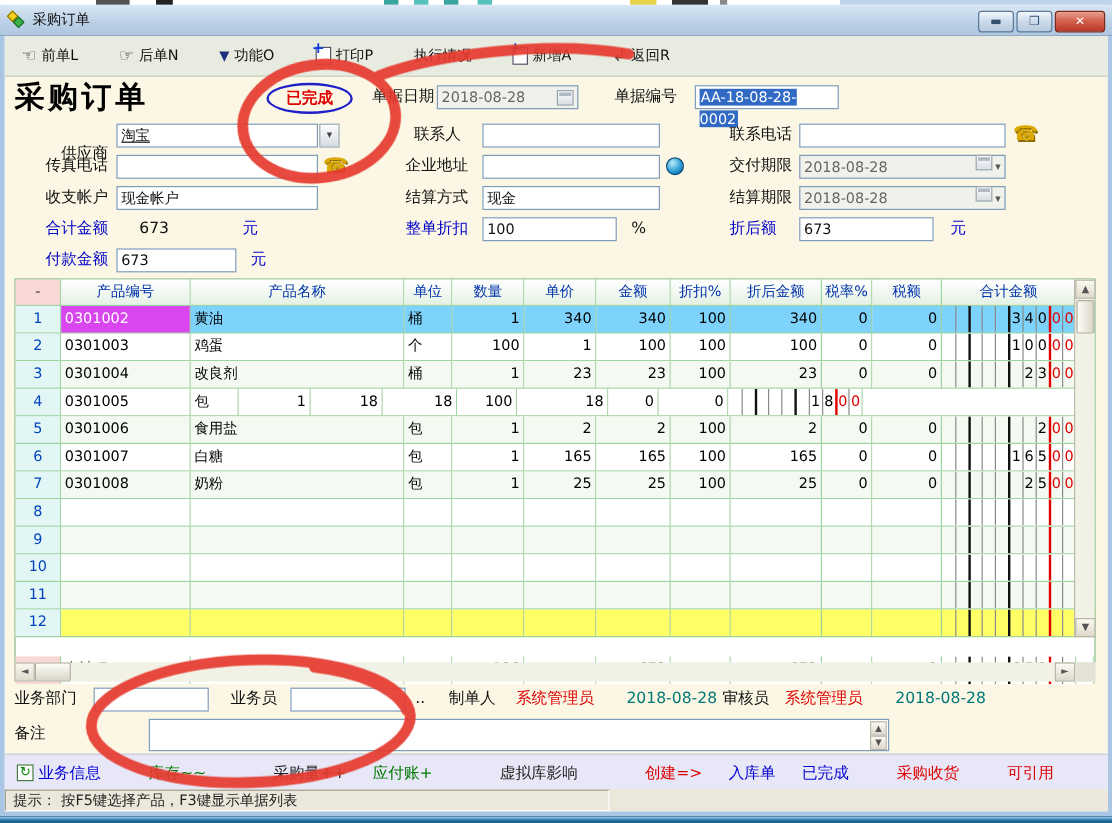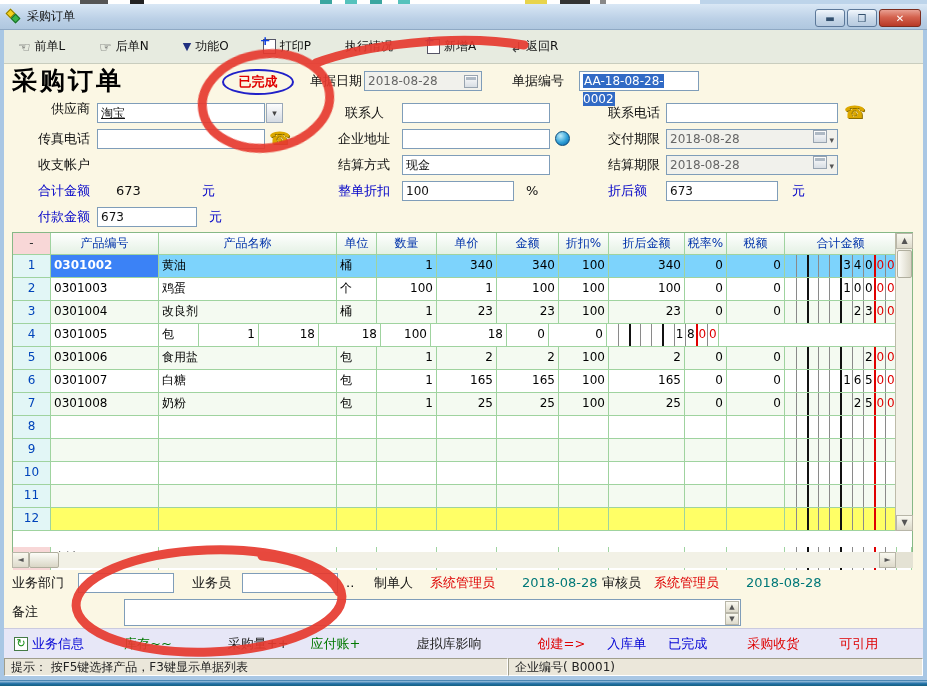--- a/index.html
+++ b/index.html
@@ -83,21 +83,21 @@
   .c.num { text-align:right; }
   .c.rn { background:#E2F6F6; color:#0044BB; text-align:center; padding:0; }
   .thead .c.rn { background:#F8D7D7; color:#333; }
   .c.ledger { padding:0; display:flex; }
   .lcell { width:10%; height:100%; border-left:1px solid #8a8a8a; text-align:center; line-height:21px; color:#000; }
   .lcell:first-child { border-left:none; }
   .lcell.thick { border-left:2px solid #111; }
   .lcell.dec { color:#E00000; }
   .lcell.dec-first { border-left:2px solid #E00000; }
   .row-sel .c { background:#7dd3fc; }
-  .row-sel .c.code-sel { background:#3b82f6; color:#fff;font-weight:bold; }
+  .row-sel .c.code-sel { background:#d946ef; color:#fff; }
   .row-alt .c { background:#F4FAF1; }
   .row-hl .c { background:#FFFF66; }
   .row-hl .c.rn, .row-sel .c.rn, .row-alt .c.rn { background:#E2F6F6; }
   .trow.total .c { background:#fff; color:#000; border-bottom:none;margin-top:16px; }
   .trow.total .c.rn { background:#F8D7D7; }
 
   
   .vscroll { position:absolute; right:0; top:0; width:17px; height:298px; background:#F2F1E6; border-left:1px solid #BDBBA9; }
   .sbtn { width:17px; height:16px; background:linear-gradient(#FAF9F0,#DDDACB); border:1px solid #B8B6A8;
           font-size:8px; color:#555; text-align:center; line-height:14px; }
@@ -214,21 +214,21 @@
       <div class="input date-input" style="left:360px;top:7px;width:118px">
         <span>2018-08-28</span>
         <span class="cal-icon"></span>
       </div>
 
       <div class="fl" style="left:508px;top:7px">单据编号</div>
       <div class="input" style="left:575px;top:7px;width:120px">
         <span class="sel-text">AA-18-08-28-0002</span>
       </div>
 
-      <div class="fl" style="left:47px;top:35px">供应商</div>
+      <div class="fl" style="left:47px;top:55px">供应商</div>
       <input class="input" style="left: 93px; top: 39px; width: 168px; text-decoration: underline;" value="淘宝">
       <span class="drop-btn" style="left:262px;top:39px">▾</span>
 
       <div class="fl" style="left:341px;top:39px">联系人</div>
       <input class="input" style="left: 398px; top: 39px; width: 148px;" value="">
 
       <div class="fl" style="left:604px;top:39px">联系电话</div>
       <input class="input" style="left: 662px; top: 39px; width: 172px;" value="">
       <span class="phone-icon" style="left:840px;top:38px">☎</span>
 
@@ -240,20 +240,21 @@
       <input class="input" style="left: 398px; top: 65px; width: 148px;" value="">
       <span class="globe-icon" style="left:551px;top:67px"></span>
 
       <div class="fl" style="left:604px;top:65px">交付期限</div>
       <div class="input date-input" style="left:662px;top:65px;width:172px">
         <span>2018-08-28</span>
         <span><span class="cal-icon"></span><span class="dd-arrow">▾</span></span>
       </div>
 
       <div class="fl" style="left:34px;top:91px">收支帐户</div>
+      <input class="input" style="left: 93px; top: 91px; width: 168px;" value="现金帐户">
 
       <div class="fl" style="left:334px;top:91px">结算方式</div>
       <input class="input" style="left: 398px; top: 91px; width: 148px;" value="现金">
 
       <div class="fl" style="left:604px;top:91px">结算期限</div>
       <div class="input date-input" style="left:662px;top:91px;width:172px">
         <span>2018-08-28</span>
         <span><span class="cal-icon"></span><span class="dd-arrow">▾</span></span>
       </div>
 
@@ -696,21 +697,20 @@
         <span class="act c-red sp-md">
           <span>采购收货</span>
         </span>
         <span class="act c-red">
           <span>可引用</span>
         </span>
       </div>
 
     <div class="statusbar">
       <div class="spanel one">提示：  按F5键选择产品，F3键显示单据列表</div>
-      <div class="spanel two">企业编号( B0001)</div>
     </div>
   </div>
 
   <svg id="anno" width="927" height="686">
     <g stroke="#E6392E" stroke-width="9" fill="none" stroke-linecap="round" opacity="0.92">
       <ellipse cx="266" cy="101" rx="64" ry="47" transform="rotate(-8 266 101)"></ellipse>
       <path d="M316 63 C 360 46, 455 33, 524 45"></path>
       <ellipse cx="209" cy="601" rx="133" ry="51" transform="rotate(-2 209 601)"></ellipse>
       <path d="M262 556 C 300 560, 330 574, 339 592"></path>
     </g>

